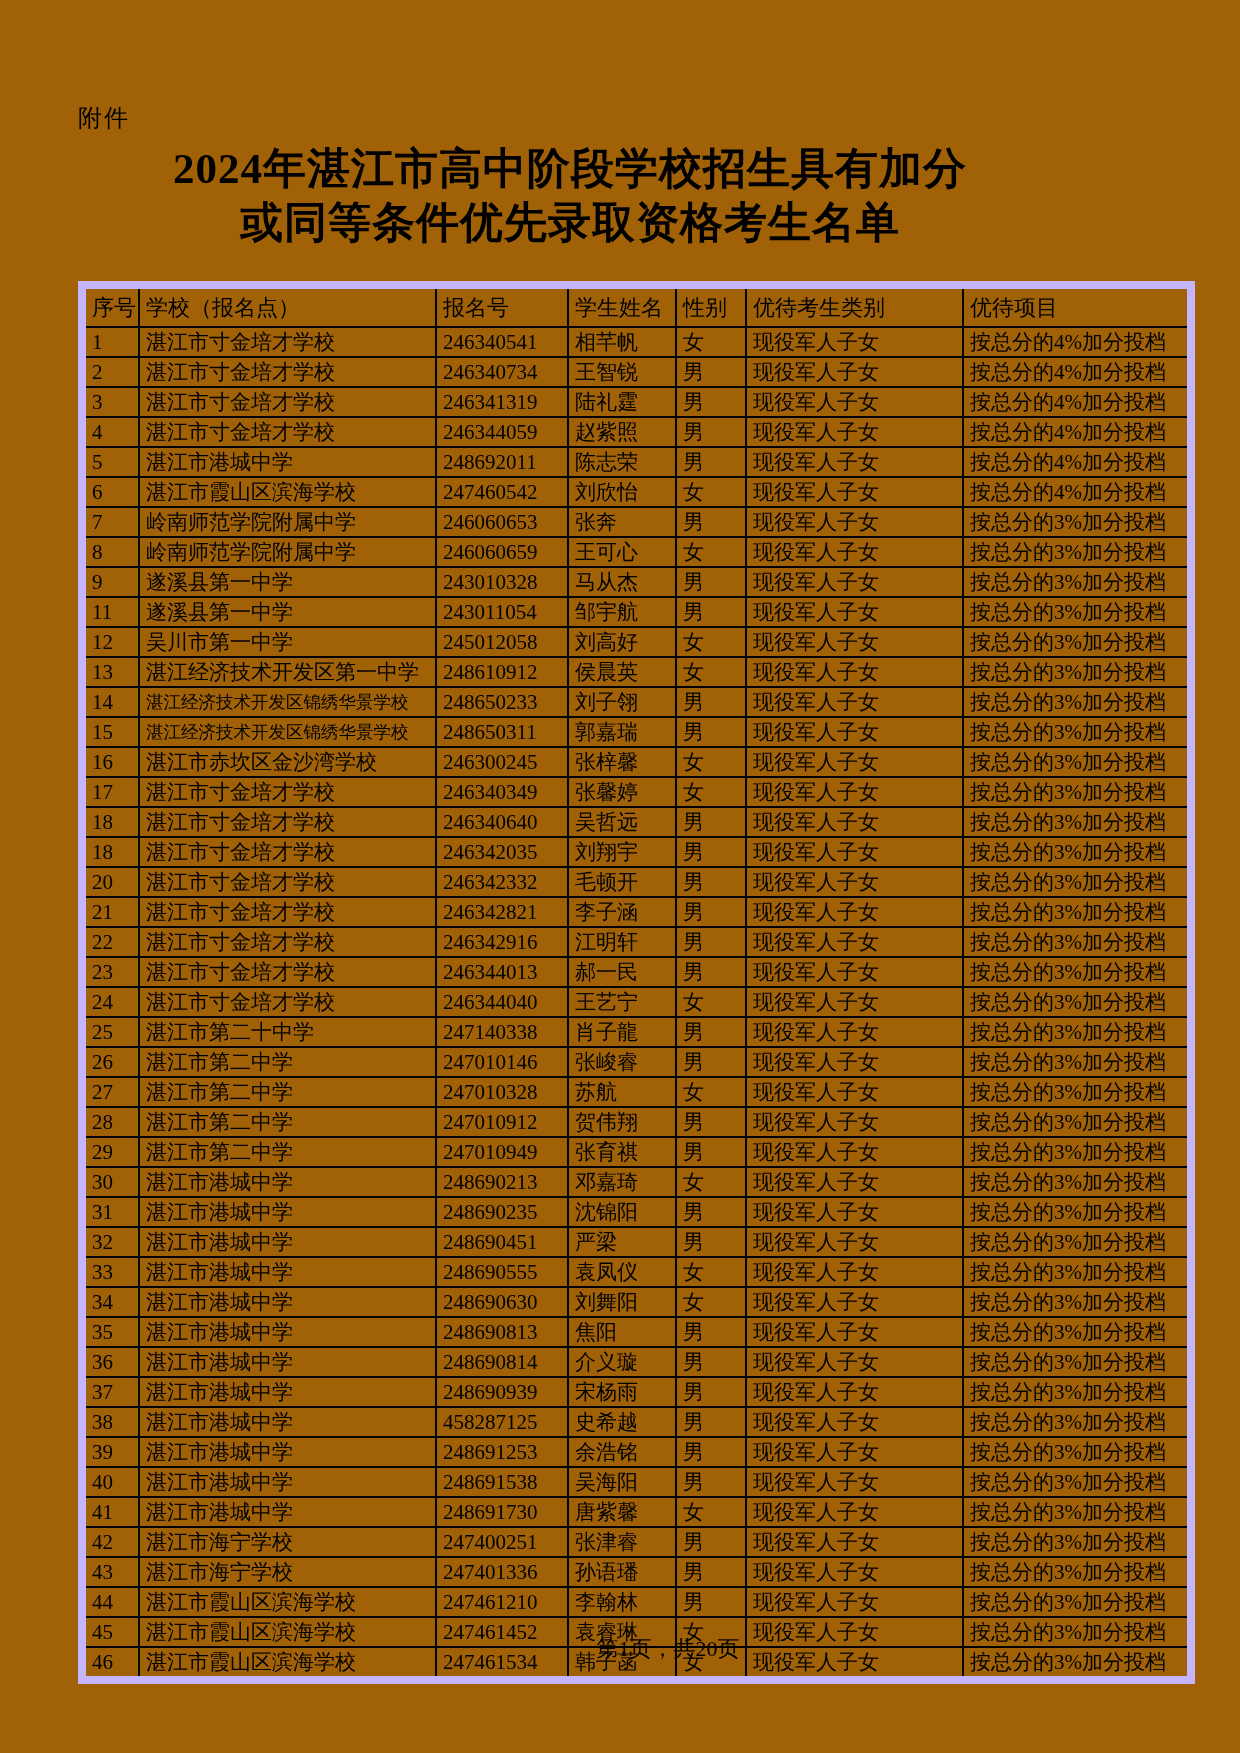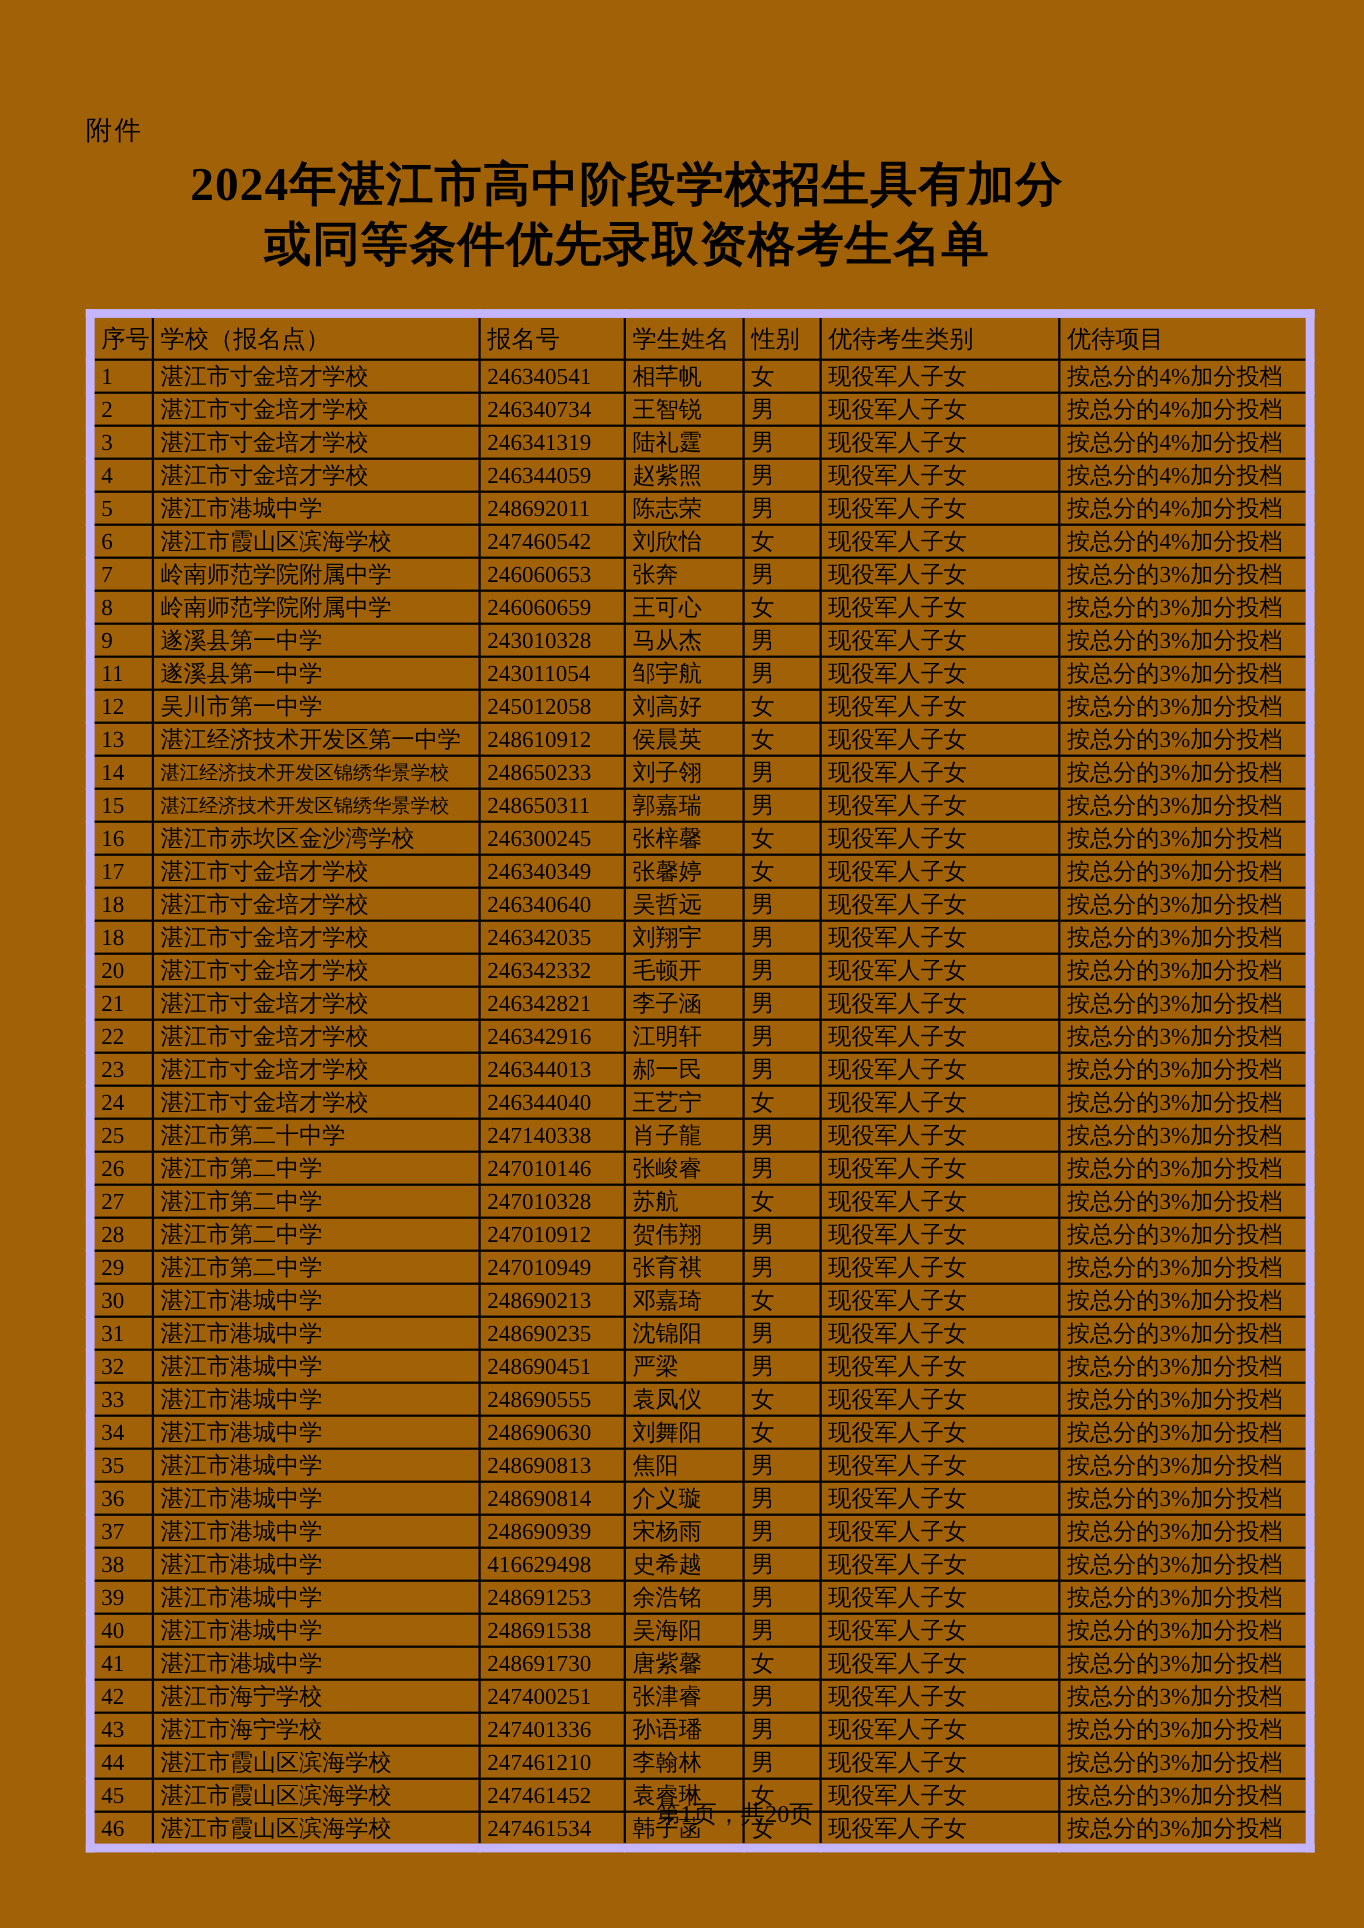--- a/index.html
+++ b/index.html
@@ -431,21 +431,21 @@
           <td class="school">湛江市港城中学</td>
           <td class="num">248690939</td>
           <td>宋杨雨</td>
           <td>男</td>
           <td>现役军人子女</td>
           <td>按总分的3%加分投档</td>
         </tr>
         <tr>
           <td class="num">38</td>
           <td class="school">湛江市港城中学</td>
-          <td class="num">416629498</td>
+          <td class="num">458287125</td>
           <td>史希越</td>
           <td>男</td>
           <td>现役军人子女</td>
           <td>按总分的3%加分投档</td>
         </tr>
         <tr>
           <td class="num">39</td>
           <td class="school">湛江市港城中学</td>
           <td class="num">248691253</td>
           <td>余浩铭</td>

